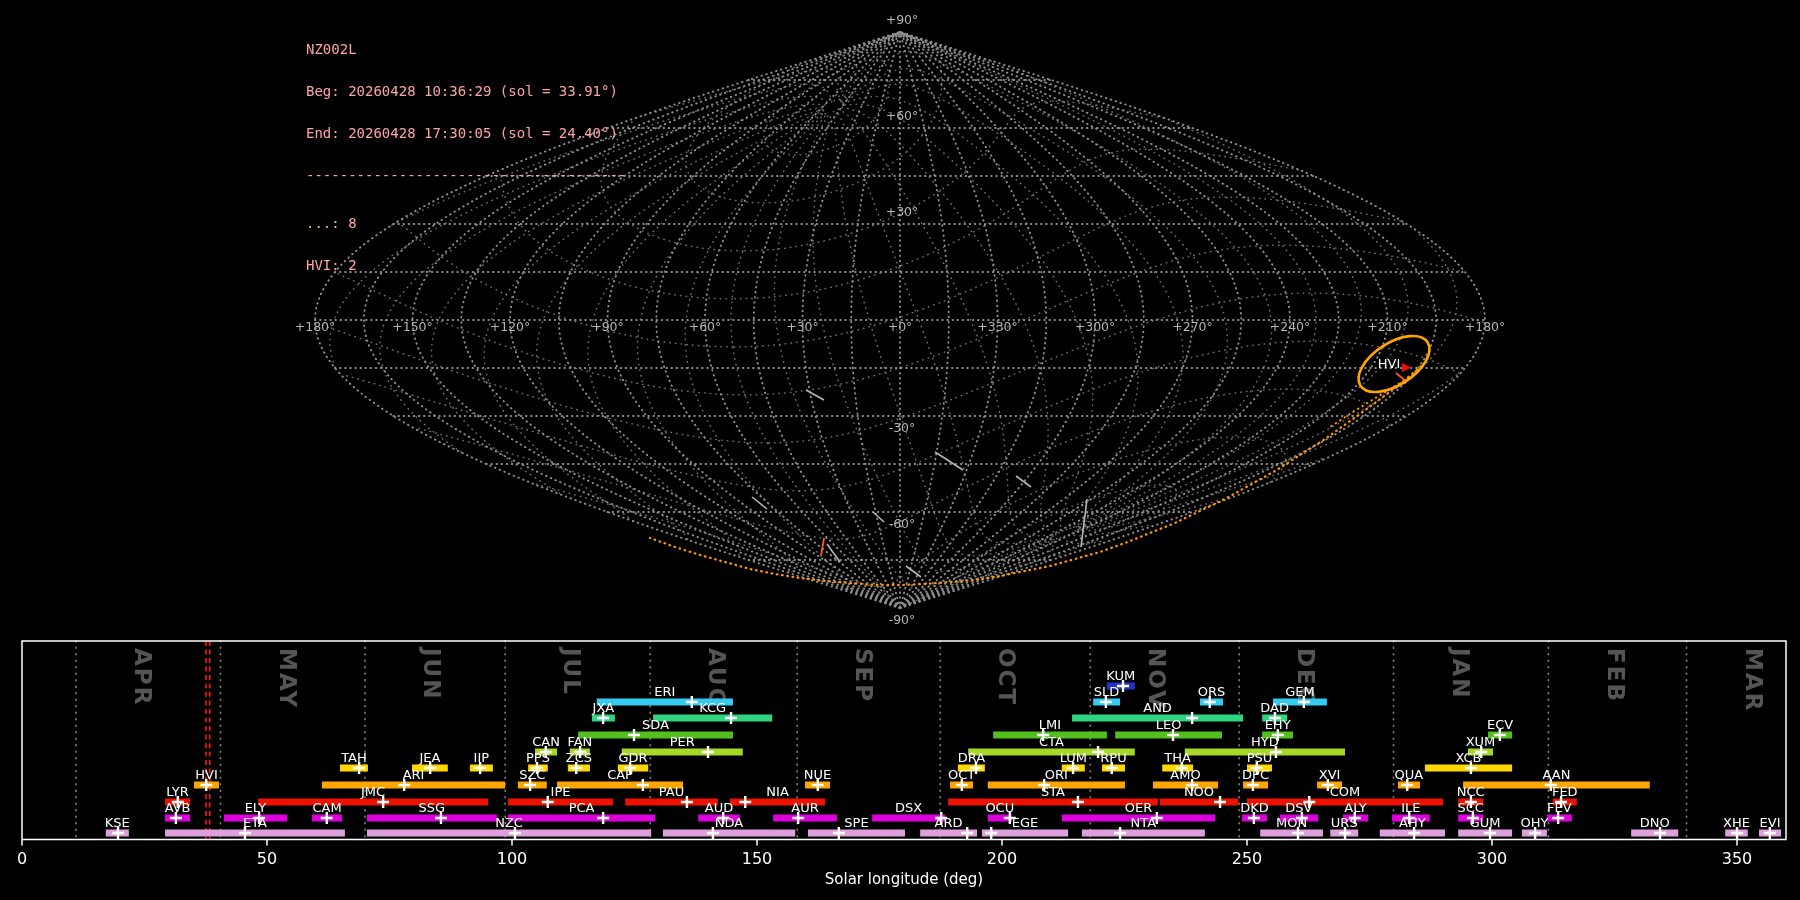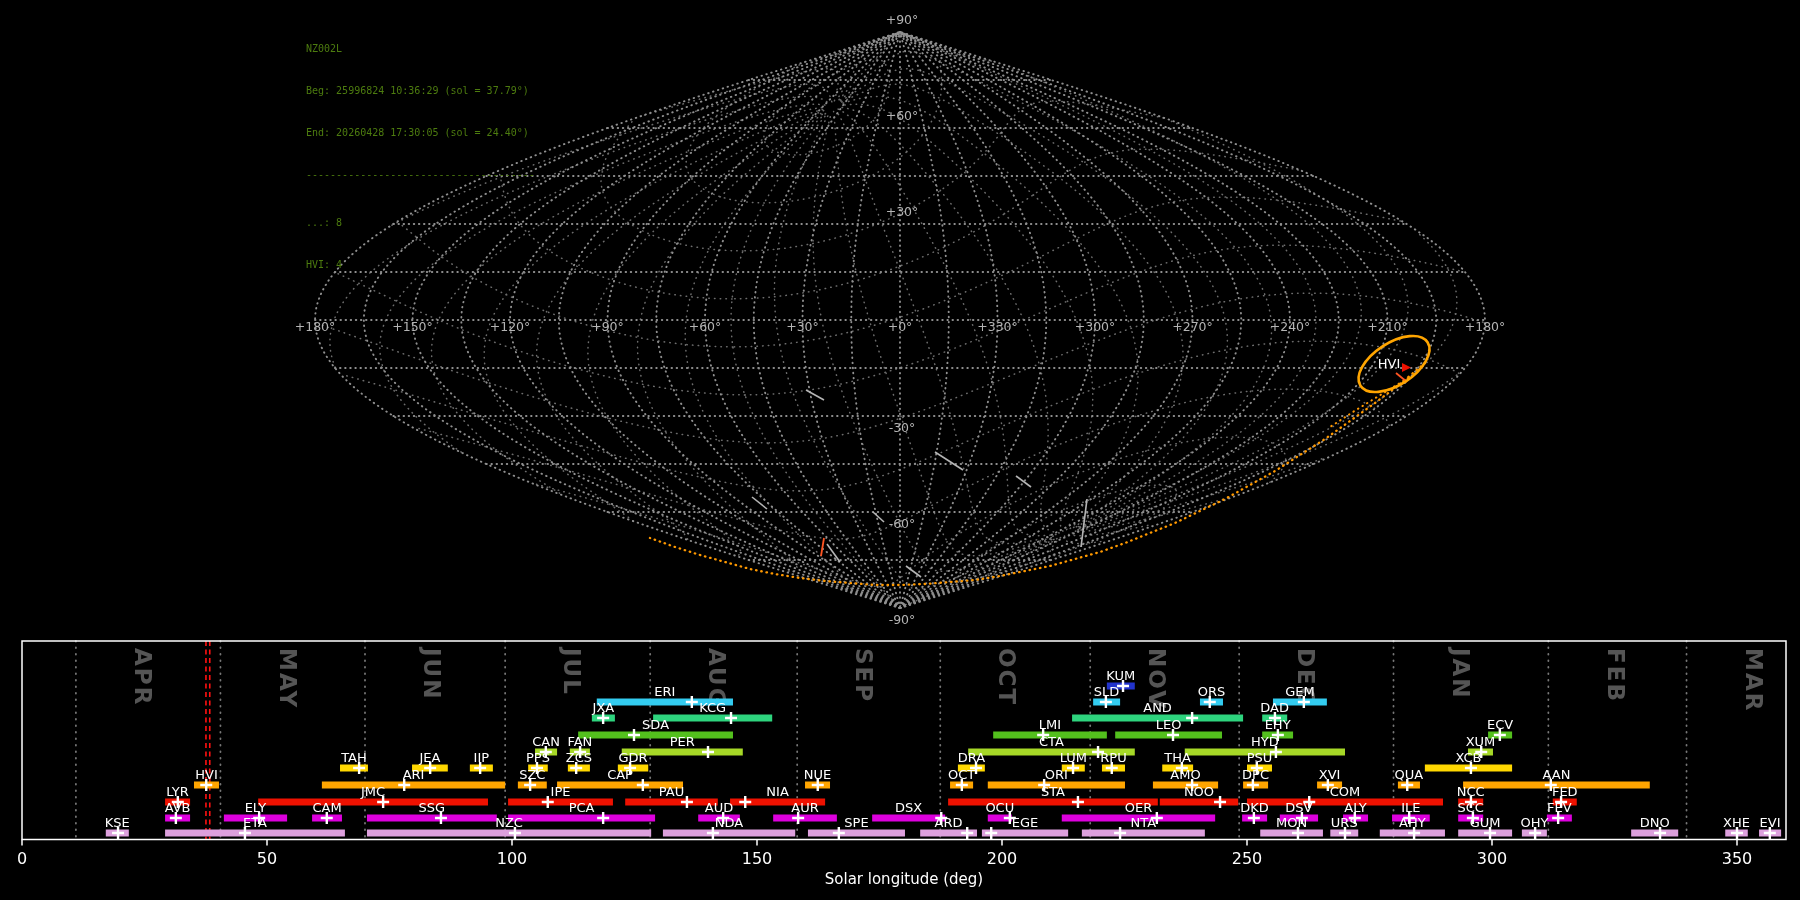--- a/index.html
+++ b/index.html
@@ -1,34 +1,34 @@
 <!DOCTYPE html>
 <html><head>
 <meta charset="utf-8">
 <style>
   html,body{margin:0;padding:0;background:#000;}
   #stage{position:relative;width:1800px;height:900px;background:#000;overflow:hidden;
          font-family:"DejaVu Sans",sans-serif;}
-  #header{position:absolute;left:306px;top:14px;color:#4d7c0f;
-          font-family:"DejaVu Sans Mono",monospace;font-size:10px;line-height:14px;
+  #header{position:absolute;left:306px;top:14px;color:#fca5a5;
+          font-family:"DejaVu Sans Mono",monospace;font-size:14px;line-height:14px;
           white-space:pre;}
   #header .gap{margin-top:6px;}
   svg text{font-family:"DejaVu Sans",sans-serif;}
 </style>
 </head>
 <body>
 
 <div id="stage">
   <div id="header">
     <div>NZ002L</div>
-    <div>Beg: 25996824 10:36:29 (sol = 37.79°)</div>
+    <div>Beg: 20260428 10:36:29 (sol = 33.91°)</div>
     <div>End: 20260428 17:30:05 (sol = 24.40°)</div>
     <div>--------------------------------------</div>
     <div class="gap">...: 8</div>
-    <div>HVI: 4</div>
+    <div>HVI: 2</div>
   </div>
   <svg id="scene" width="1800" height="900" viewBox="0 0 1800 900">
       <g>
         <polyline points="1051.8,539.5 1038.2,545.9 1024.4,552.3 1010.5,558.7 996.4,565.1 982.2,571.5 967.9,577.9 953.6,584.3 939.1,590.7 924.7,597.1 910.2,603.5 898.2,606.1 892.3,599.7 886.4,593.3 880.6,586.9 874.7,580.5 868.9,574.1 863.1,567.7 857.4,561.3 851.7,554.9 846.1,548.5 840.5,542.1 835.1,535.7 829.6,529.3 824.3,522.9 819.1,516.5 814.0,510.1 808.9,503.7 804.0,497.3 799.2,490.9 794.6,484.5 790.0,478.1 785.6,471.7 781.3,465.3 777.2,458.9 773.2,452.5 769.4,446.1 765.7,439.7 762.2,433.3 758.9,426.9 755.7,420.5 752.8,414.1 750.0,407.7 747.3,401.3 744.9,394.9 742.7,388.5 740.6,382.1 738.7,375.7 737.1,369.3 735.6,362.9 734.3,356.5 733.3,350.1 732.4,343.7 731.8,337.3 731.3,330.9 731.1,324.5 731.0,318.1 731.2,311.7 731.5,305.3 732.1,298.9 732.9,292.5 733.9,286.1 735.1,279.7 736.5,273.3 738.0,266.9 739.8,260.5 741.8,254.1 744.0,247.7 746.3,241.3 748.9,234.9 751.6,228.5 754.5,222.1 757.6,215.7 760.9,209.3 764.3,202.9 767.9,196.5 771.7,190.1 775.6,183.7 779.7,177.3 783.9,170.9 788.2,164.5 792.7,158.1 797.4,151.7 802.1,145.3 807.0,138.9 811.9,132.5 817.0,126.1 822.2,119.7 827.5,113.3" fill="none" stroke="#6d6d6d" stroke-width="1.5" stroke-dasharray="0.5 5.2" stroke-linecap="round"></polyline>
         <polyline points="1054.0,539.3 1042.7,545.4 1031.3,551.5 1020.0,557.4 1008.8,563.3 998.0,569.0 987.6,574.4 978.2,579.5 970.5,583.9 965.9,587.3" fill="none" stroke="#6d6d6d" stroke-width="1.5" stroke-dasharray="0.5 5.2" stroke-linecap="round"></polyline>
         <polyline points="845.4,589.0 851.0,588.7 851.6,586.4 849.0,582.6 844.6,578.0 839.2,572.8 833.3,567.2 827.1,561.5 820.8,555.6 814.4,549.6 808.0,543.5 801.6,537.3 795.2,531.2 789.0,525.0 782.8,518.7 776.7,512.5 770.8,506.2 765.0,499.9 759.4,493.6 753.9,487.3 748.6,481.0 743.4,474.7 738.4,468.4 733.7,462.0 729.1,455.7 724.7,449.4 720.5,443.0 716.5,436.7 712.8,430.3 709.2,424.0 705.9,417.6 702.9,411.3 700.0,404.9 697.4,398.5 695.1,392.2 693.0,385.8 691.1,379.5 689.5,373.1 688.2,366.7 687.1,360.4 686.2,354.0 685.6,347.6 685.3,341.3 685.2,334.9 685.4,328.5 685.9,322.2 686.6,315.8 687.6,309.4 688.8,303.1 690.3,296.7 692.0,290.4 694.0,284.0 696.2,277.6 698.7,271.3 701.4,264.9 704.3,258.5 707.5,252.2 711.0,245.8 714.6,239.4 718.5,233.1 722.6,226.7 726.9,220.4 731.4,214.0 736.1,207.7 741.0,201.3 746.1,195.0 751.3,188.6 756.8,182.3 762.4,176.0 768.2,169.6 774.1,163.3 780.2,157.0 786.4,150.7 792.7,144.4 799.2,138.1 805.8,131.8 812.4,125.6 819.2,119.3 826.0,113.1" fill="none" stroke="#6d6d6d" stroke-width="1.5" stroke-dasharray="0.5 5.2" stroke-linecap="round"></polyline>
         <polyline points="1057.0,538.6 1049.0,543.9 1041.3,549.0 1034.2,553.8 1027.8,558.3 1022.4,562.4 1018.5,565.9 1016.6,568.6 1017.2,570.5" fill="none" stroke="#6d6d6d" stroke-width="1.5" stroke-dasharray="0.5 5.2" stroke-linecap="round"></polyline>
         <polyline points="788.5,571.3 794.2,571.1 797.0,569.7 797.2,567.5 795.4,564.4 792.0,560.6 787.6,556.3 782.5,551.7 776.7,546.7 770.6,541.5 764.3,536.1 757.9,530.6 751.3,524.9 744.8,519.2 738.2,513.4 731.8,507.5 725.4,501.5 719.2,495.5 713.1,489.5 707.2,483.5 701.4,477.4 695.8,471.3 690.4,465.1 685.3,459.0 680.4,452.8 675.7,446.6 671.2,440.5 667.0,434.2 663.0,428.0 659.4,421.8 655.9,415.6 652.8,409.4 650.0,403.1 647.4,396.9 645.1,390.6 643.1,384.4 641.4,378.1 640.1,371.9 639.0,365.6 638.2,359.3 637.7,353.1 637.5,346.8 637.7,340.5 638.1,334.3 638.9,328.0 639.9,321.7 641.3,315.4 643.0,309.2 644.9,302.9 647.2,296.6 649.7,290.3 652.6,284.1 655.7,277.8 659.1,271.5 662.8,265.3 666.8,259.0 671.1,252.8 675.6,246.5 680.4,240.3 685.4,234.0 690.6,227.8 696.2,221.6 701.9,215.3 707.8,209.1 714.0,202.9 720.4,196.7 727.0,190.5 733.7,184.4 740.7,178.2 747.8,172.1 755.0,166.0 762.4,159.9 769.9,153.8 777.6,147.7 785.3,141.7 793.1,135.8 801.0,129.8 809.0,124.0 816.9,118.2 824.9,112.5" fill="none" stroke="#6d6d6d" stroke-width="1.5" stroke-dasharray="0.5 5.2" stroke-linecap="round"></polyline>
         <polyline points="1060.6,537.5 1056.6,541.6 1053.4,545.3 1051.1,548.6 1050.1,551.3 1050.6,553.5 1052.9,554.9 1057.1,555.7 1063.6,555.7" fill="none" stroke="#6d6d6d" stroke-width="1.5" stroke-dasharray="0.5 5.2" stroke-linecap="round"></polyline>
         <polyline points="738.7,555.0 740.7,553.5 740.9,551.3 739.5,548.6 736.7,545.3 733.0,541.6 728.4,537.6 723.1,533.2 717.4,528.5 711.4,523.7 705.1,518.6 698.7,513.4 692.1,508.1 685.6,502.7 679.1,497.2 672.6,491.6 666.3,485.9 660.0,480.2 654.0,474.4 648.1,468.6 642.4,462.7 636.9,456.8 631.7,450.9 626.7,444.9 622.0,438.9 617.5,432.9 613.3,426.9 609.4,420.9 605.9,414.8 602.6,408.8 599.6,402.7 597.0,396.6 594.7,390.5 592.7,384.4 591.1,378.3 589.8,372.2 588.8,366.1 588.2,359.9 587.9,353.8 588.0,347.7 588.5,341.5 589.2,335.4 590.4,329.3 591.9,323.1 593.7,317.0 595.8,310.8 598.3,304.7 601.2,298.5 604.4,292.4 607.9,286.3 611.7,280.1 615.9,274.0 620.4,267.9 625.1,261.8 630.2,255.7 635.6,249.6 641.3,243.5 647.2,237.4 653.4,231.3 659.9,225.2 666.6,219.2 673.6,213.2 680.8,207.1 688.2,201.1 695.9,195.2 703.7,189.2 711.7,183.3 719.9,177.4 728.2,171.5 736.7,165.7 745.3,159.9 753.9,154.2 762.7,148.5 771.5,142.9 780.4,137.4 789.3,132.0 798.1,126.6 807.0,121.4 815.7,116.4 824.4,111.5" fill="none" stroke="#6d6d6d" stroke-width="1.5" stroke-dasharray="0.5 5.2" stroke-linecap="round"></polyline>

